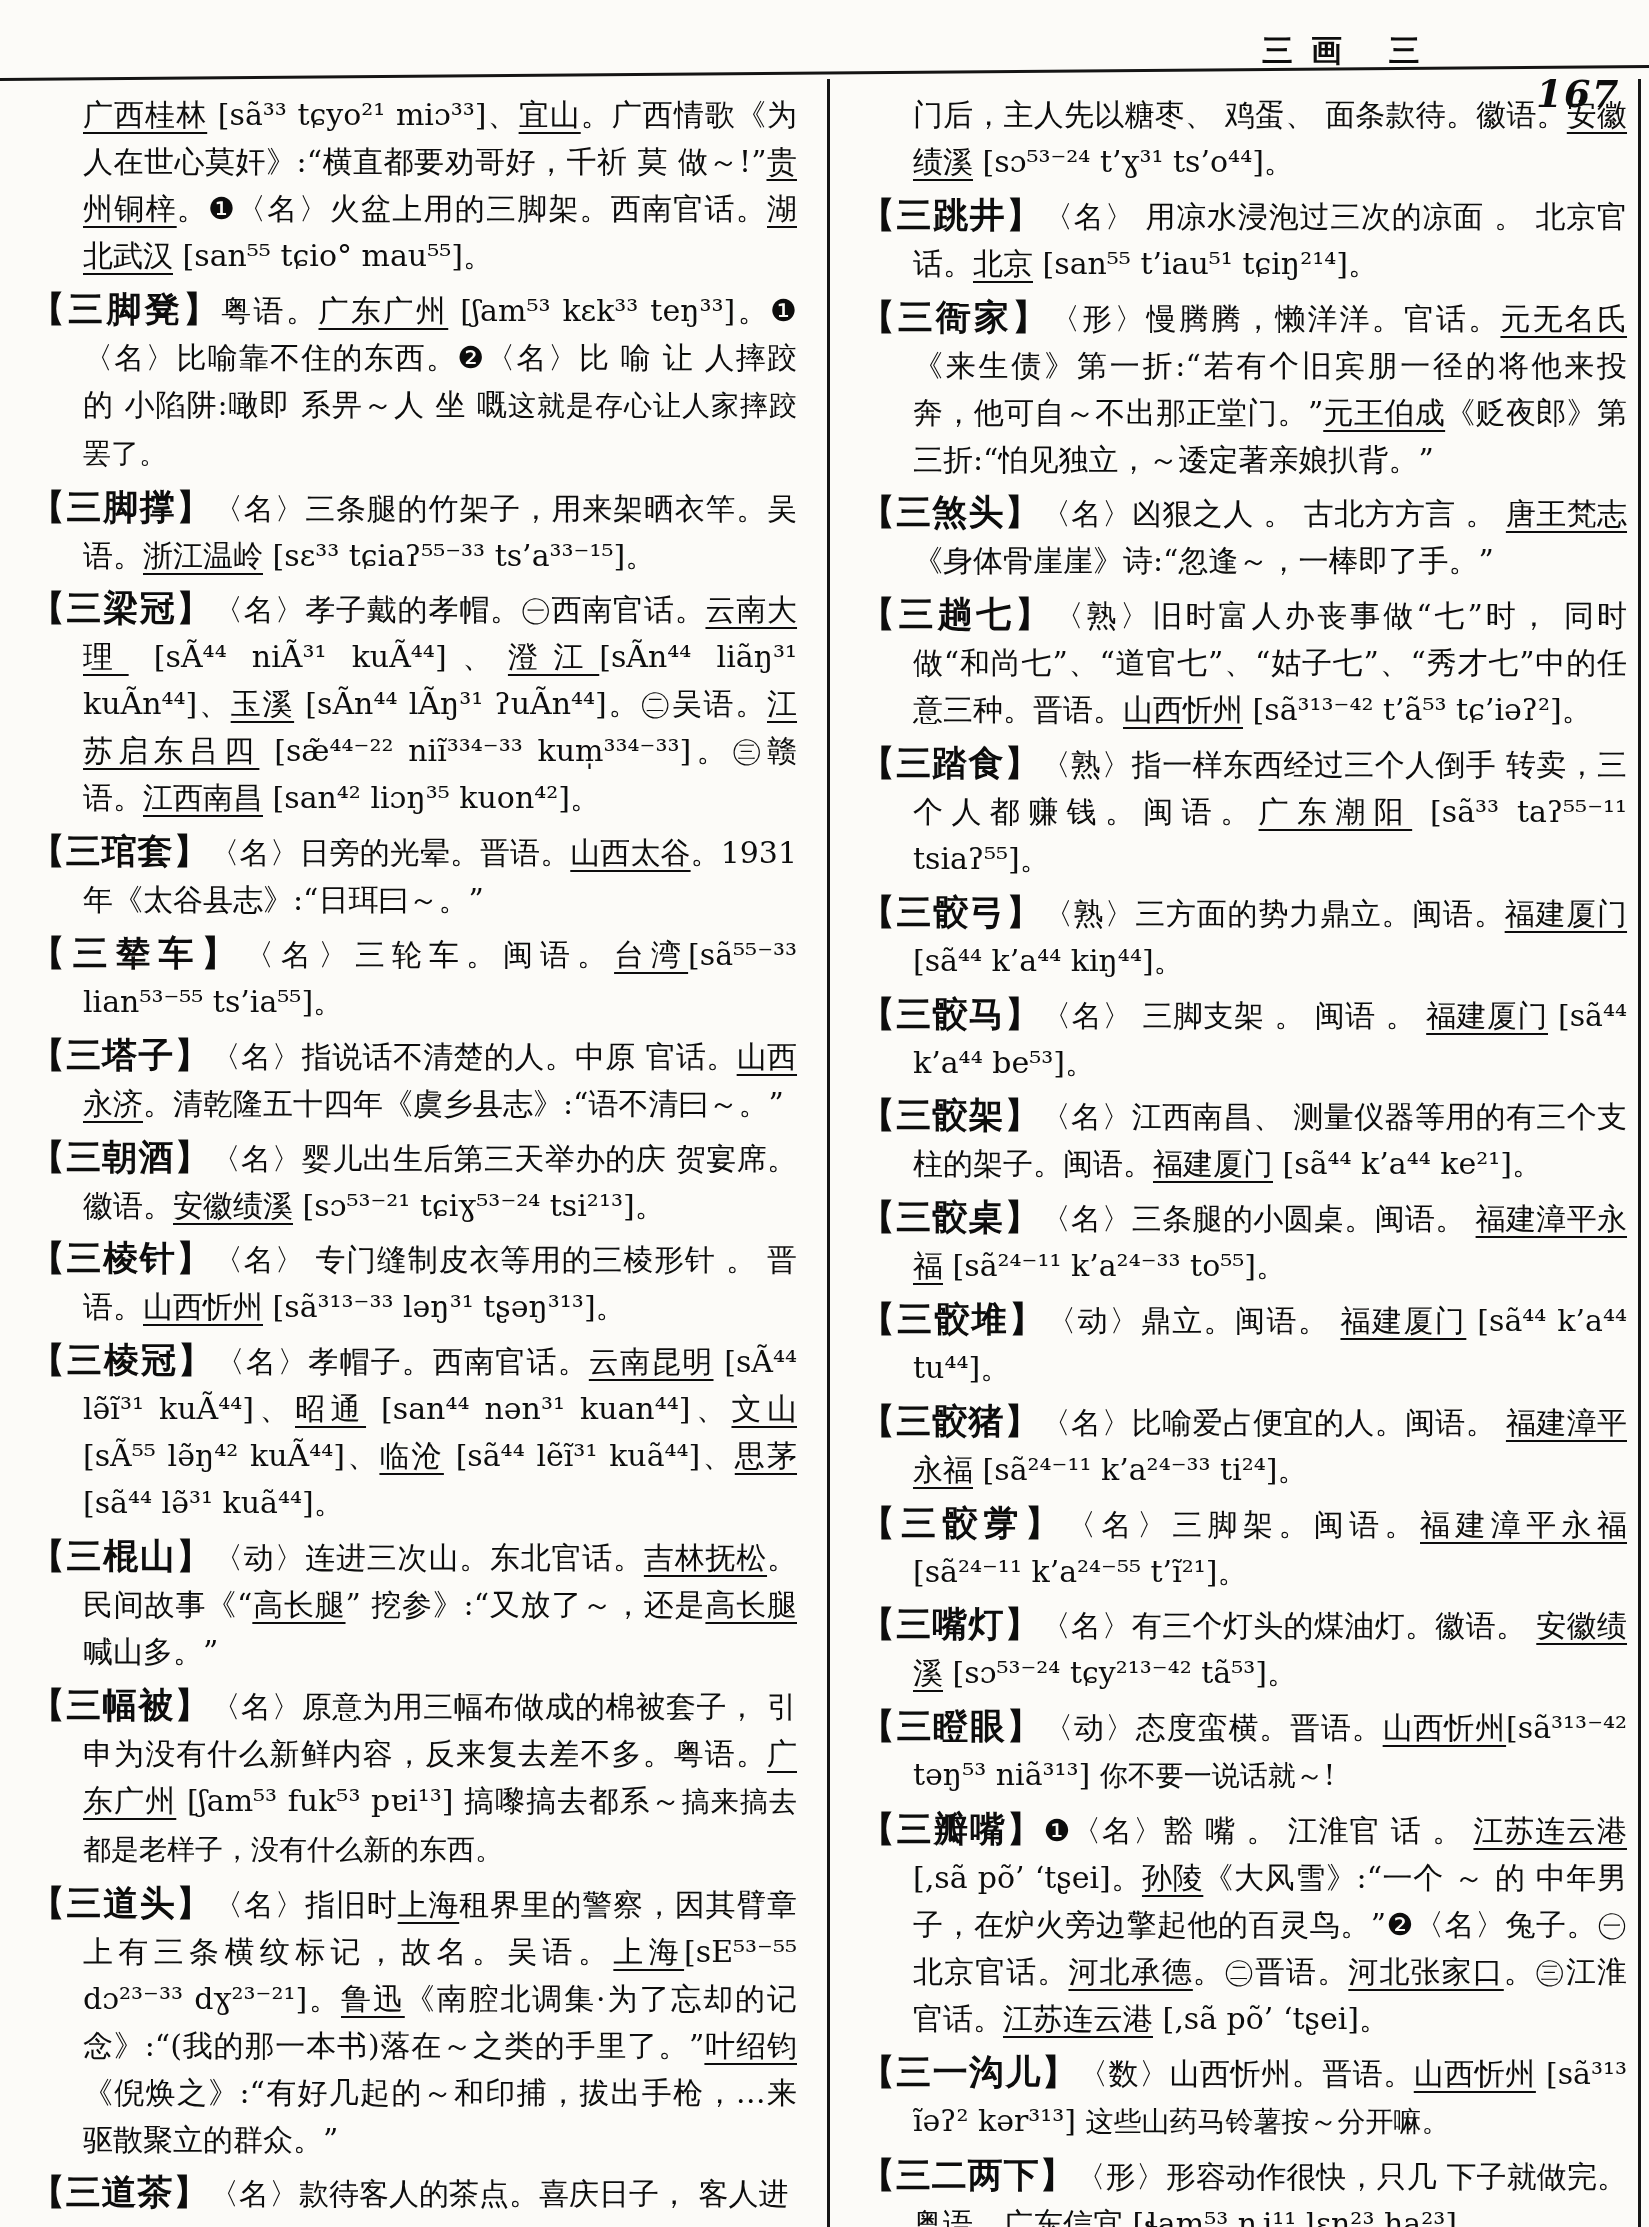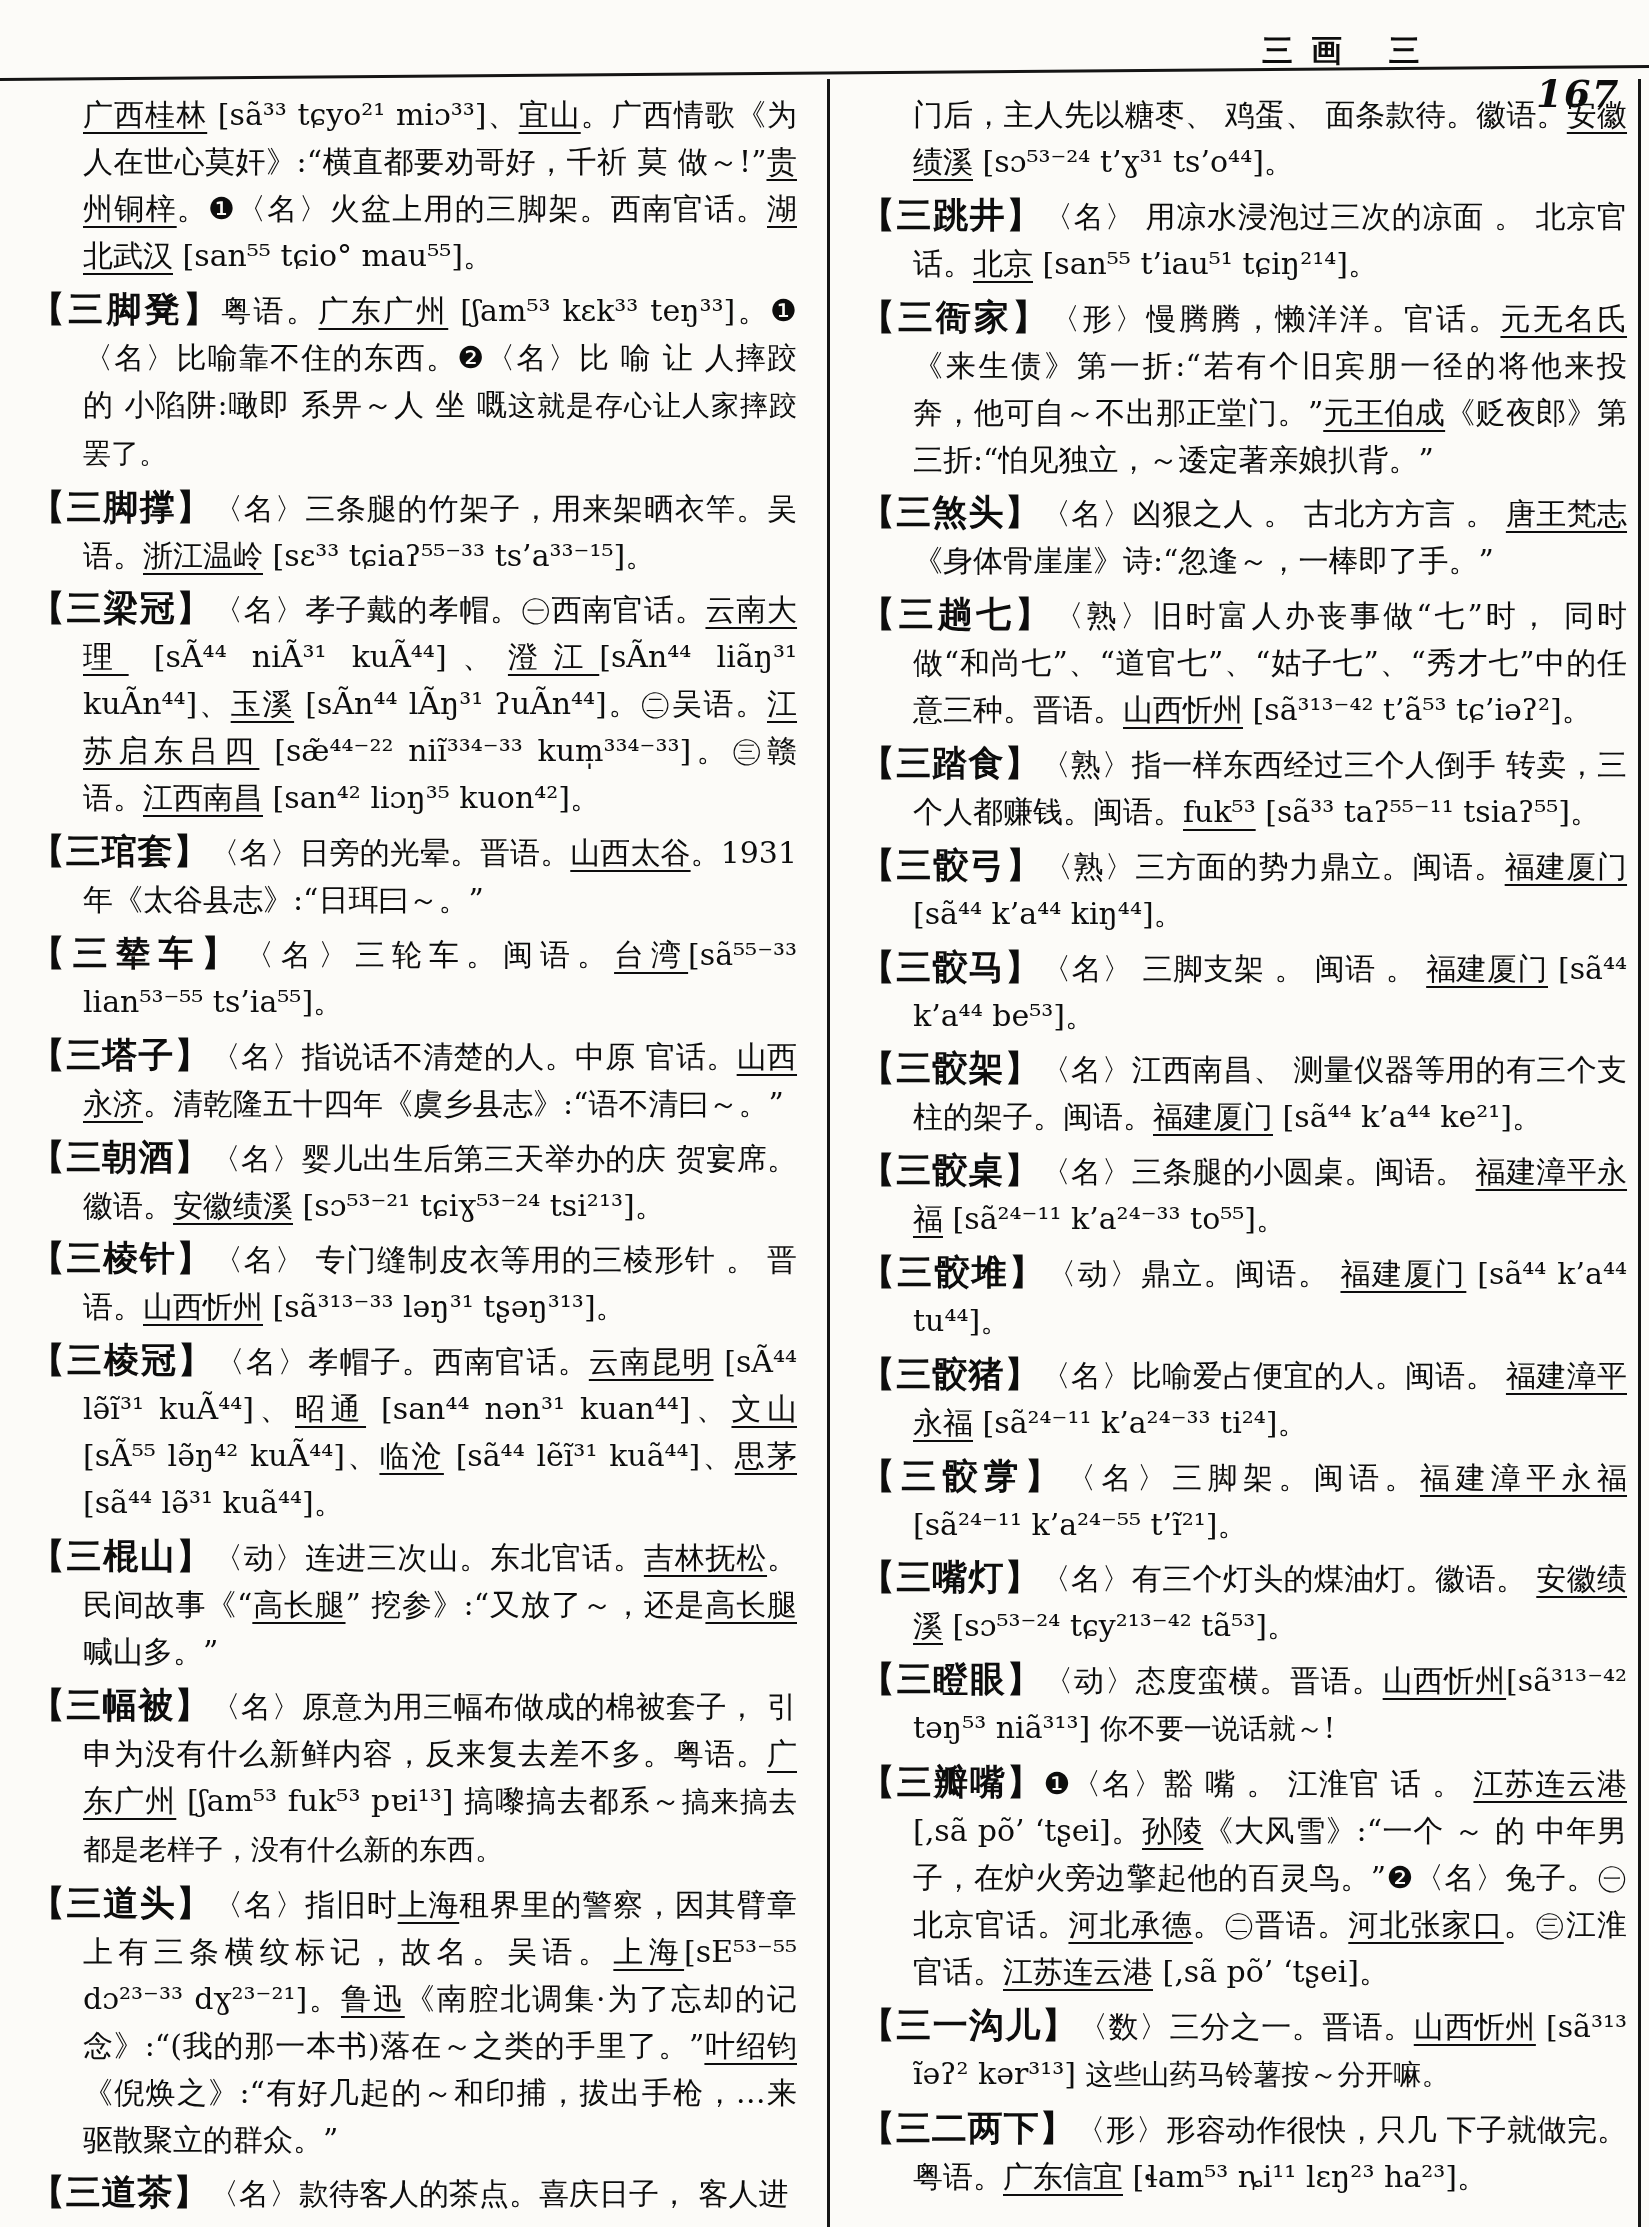--- a/index.html
+++ b/index.html
@@ -66,27 +66,27 @@
     <div class="entry"><span class="hw">【三幅被】</span><span class="">〈名〉原意为用三幅布做成的棉被套子， 引申为没有什么新鲜内容，反来复去差不多。粤语。</span><span class="u">广东广州</span><span class=""> [ʃam⁵³ fuk⁵³ pɐi¹³] 搞嚟搞去都系～</span><span class="sm">搞来搞去都是老样子，没有什么新的东西。</span></div>
     <div class="entry"><span class="hw">【三道头】</span><span class="">〈名〉指旧时</span><span class="u">上海</span><span class="">租界里的警察，因其臂章上有三条横纹标记，故名。吴语。</span><span class="u">上海</span><span class="">[sE⁵³⁻⁵⁵ dɔ²³⁻³³ dɣ²³⁻²¹]。</span><span class="u">鲁迅</span><span class="">《南腔北调集·为了忘却的记念》:“(我的那一本书)落在～之类的手里了。”</span><span class="u">叶绍钧</span><span class="">《倪焕之》:“有好几起的～和印捕，拔出手枪，…来驱散聚立的群众。”</span></div>
     <div class="entry"><span class="hw">【三道茶】</span><span class="">〈名〉款待客人的茶点。喜庆日子， 客人进</span></div>
   </div>
 <div class="col col-right" id="col-right">
     <div class="entry cont"><span class="">门后，主人先以糖枣、 鸡蛋、 面条款待。徽语。</span><span class="u">安徽绩溪</span><span class=""> [sɔ⁵³⁻²⁴ t’ɣ³¹ ts’o⁴⁴]。</span></div>
     <div class="entry"><span class="hw">【三跳井】</span><span class="">〈名〉 用凉水浸泡过三次的凉面 。 北京官话。</span><span class="u">北京</span><span class=""> [san⁵⁵ t’iau⁵¹ tɕiŋ²¹⁴]。</span></div>
     <div class="entry"><span class="hw">【三衙家】</span><span class="">〈形〉慢腾腾，懒洋洋。官话。</span><span class="u">元无名氏</span><span class="">《来生债》第一折:“若有个旧宾朋一径的将他来投奔，他可自～不出那正堂门。”</span><span class="u">元王伯成</span><span class="">《贬夜郎》第三折:“怕见独立，～逶定著亲娘扒背。”</span></div>
     <div class="entry"><span class="hw">【三煞头】</span><span class="">〈名〉凶狠之人 。 古北方方言 。 </span><span class="u">唐王梵志</span><span class="">《身体骨崖崖》诗:“忽逢～，一棒即了手。”</span></div>
     <div class="entry"><span class="hw">【三趟七】</span><span class="">〈熟〉旧时富人办丧事做“七”时， 同时做“和尚七”、“道官七”、“姑子七”、“秀才七”中的任意三种。晋语。</span><span class="u">山西忻州</span><span class=""> [sã³¹³⁻⁴² t’ã⁵³ tɕ’iəʔ²]。</span></div>
-    <div class="entry"><span class="hw">【三踏食】</span><span class="">〈熟〉指一样东西经过三个人倒手 转卖，三个人都赚钱。闽语。</span><span class="u">fuk⁵³</span><span class=""> [sã³³ taʔ⁵⁵⁻¹¹ tsiaʔ⁵⁵]。</span></div>
+    <div class="entry"><span class="hw">【三踏食】</span><span class="">〈熟〉指一样东西经过三个人倒手 转卖，三个人都赚钱。闽语。</span><span class="u">广东潮阳</span><span class=""> [sã³³ taʔ⁵⁵⁻¹¹ tsiaʔ⁵⁵]。</span></div>
     <div class="entry"><span class="hw">【三骹弓】</span><span class="">〈熟〉三方面的势力鼎立。闽语。</span><span class="u">福建厦门</span><span class=""> [sã⁴⁴ k’a⁴⁴ kiŋ⁴⁴]。</span></div>
     <div class="entry"><span class="hw">【三骹马】</span><span class="">〈名〉 三脚支架 。 闽语 。 </span><span class="u">福建厦门</span><span class=""> [sã⁴⁴ k’a⁴⁴ be⁵³]。</span></div>
     <div class="entry"><span class="hw">【三骹架】</span><span class="">〈名〉江西南昌、 测量仪器等用的有三个支柱的架子。闽语。</span><span class="u">福建厦门</span><span class=""> [sã⁴⁴ k’a⁴⁴ ke²¹]。</span></div>
     <div class="entry"><span class="hw">【三骹桌】</span><span class="">〈名〉三条腿的小圆桌。闽语。 </span><span class="u">福建漳平永福</span><span class=""> [sã²⁴⁻¹¹ k’a²⁴⁻³³ to⁵⁵]。</span></div>
     <div class="entry"><span class="hw">【三骹堆】</span><span class="">〈动〉鼎立。闽语。 </span><span class="u">福建厦门</span><span class=""> [sã⁴⁴ k’a⁴⁴ tu⁴⁴]。</span></div>
     <div class="entry"><span class="hw">【三骹猪】</span><span class="">〈名〉比喻爱占便宜的人。闽语。 </span><span class="u">福建漳平永福</span><span class=""> [sã²⁴⁻¹¹ k’a²⁴⁻³³ ti²⁴]。</span></div>
     <div class="entry"><span class="hw">【三骹牚】</span><span class="">〈名〉三脚架。闽语。</span><span class="u">福建漳平永福</span><span class=""> [sã²⁴⁻¹¹ k’a²⁴⁻⁵⁵ t’ĩ²¹]。</span></div>
     <div class="entry"><span class="hw">【三嘴灯】</span><span class="">〈名〉有三个灯头的煤油灯。徽语。 </span><span class="u">安徽绩溪</span><span class=""> [sɔ⁵³⁻²⁴ tɕy²¹³⁻⁴² tã⁵³]。</span></div>
     <div class="entry"><span class="hw">【三瞪眼】</span><span class="">〈动〉态度蛮横。晋语。</span><span class="u">山西忻州</span><span class="">[sã³¹³⁻⁴² təŋ⁵³ niã³¹³] </span><span class="sm">你不要一说话就～!</span></div>
     <div class="entry"><span class="hw">【三瓣嘴】</span><span class="">❶〈名〉豁 嘴 。 江淮官 话 。 </span><span class="u">江苏连云港</span><span class=""> [‚sã põ’ ‘tʂei]。</span><span class="u">孙陵</span><span class="">《大风雪》:“一个 ～ 的 中年男子，在炉火旁边擎起他的百灵鸟。”❷〈名〉兔子。㊀北京官话。</span><span class="u">河北承德</span><span class="">。㊁晋语。</span><span class="u">河北张家口</span><span class="">。㊂江淮官话。</span><span class="u">江苏连云港</span><span class=""> [‚sã põ’ ‘tʂei]。</span></div>
-    <div class="entry"><span class="hw">【三一沟儿】</span><span class="">〈数〉三分之一。晋语。</span><span class="u">山西忻州</span><span class=""> [sã³¹³ ĩəʔ² kər³¹³] </span><span class="sm">这些山药马铃薯按～分开嘛。</span></div>
+    <div class="entry"><span class="hw">【三一沟儿】</span><span class="">〈数〉山西忻州。晋语。</span><span class="u">山西忻州</span><span class=""> [sã³¹³ ĩəʔ² kər³¹³] </span><span class="sm">这些山药马铃薯按～分开嘛。</span></div>
     <div class="entry"><span class="hw">【三二两下】</span><span class="">〈形〉形容动作很快，只几 下子就做完。粤语。</span><span class="u">广东信宜</span><span class=""> [ɬam⁵³ ȵi¹¹ lɛŋ²³ ha²³]。</span></div>
   </div>
 
 
 </body></html>

